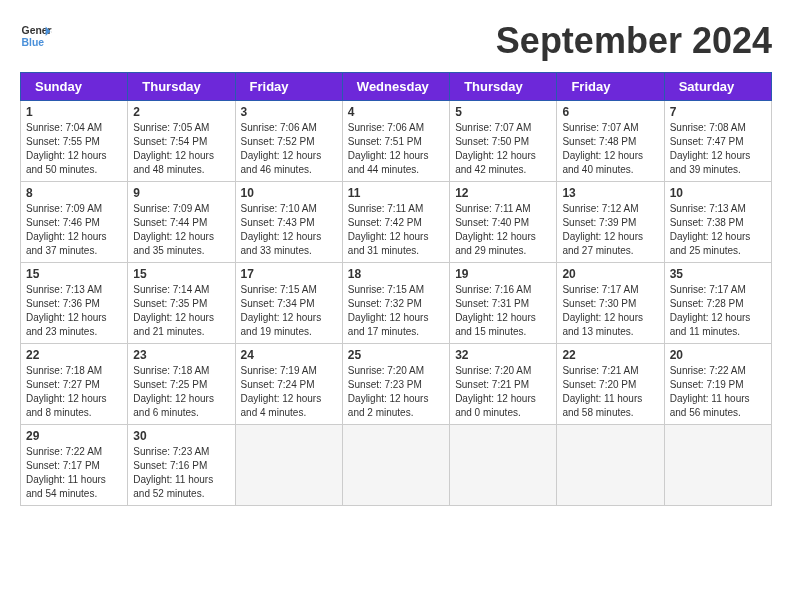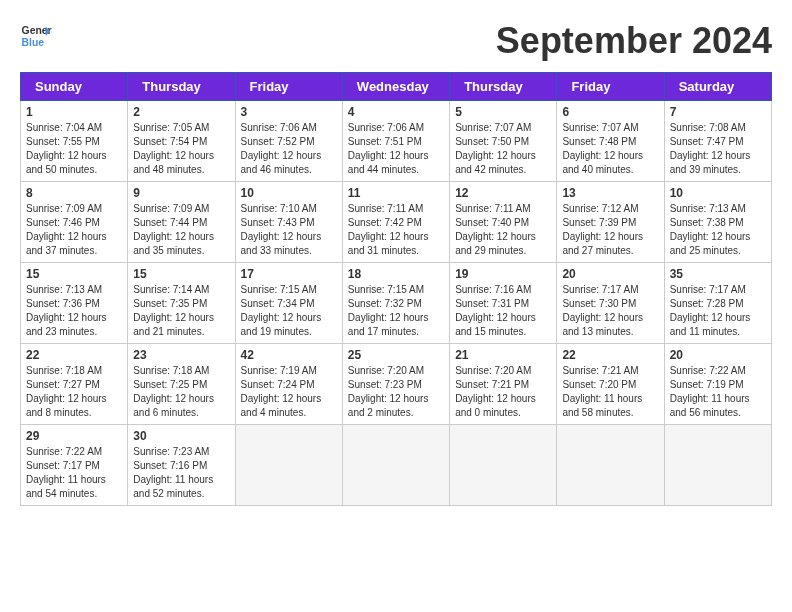--- a/index.html
+++ b/index.html
@@ -197,29 +197,29 @@
       <tr>
         <td>
           <span class="day-num">22</span>
           <div class="day-info">Sunrise: 7:18 AM<br>Sunset: 7:27 PM<br>Daylight: 12 hours and 8 minutes.</div>
         </td>
         <td>
           <span class="day-num">23</span>
           <div class="day-info">Sunrise: 7:18 AM<br>Sunset: 7:25 PM<br>Daylight: 12 hours and 6 minutes.</div>
         </td>
         <td>
-          <span class="day-num">42</span>
+          <span class="day-num">24</span>
           <div class="day-info">Sunrise: 7:19 AM<br>Sunset: 7:24 PM<br>Daylight: 12 hours and 4 minutes.</div>
         </td>
         <td>
           <span class="day-num">25</span>
           <div class="day-info">Sunrise: 7:20 AM<br>Sunset: 7:23 PM<br>Daylight: 12 hours and 2 minutes.</div>
         </td>
         <td>
-          <span class="day-num">21</span>
+          <span class="day-num">32</span>
           <div class="day-info">Sunrise: 7:20 AM<br>Sunset: 7:21 PM<br>Daylight: 12 hours and 0 minutes.</div>
         </td>
         <td>
           <span class="day-num">22</span>
           <div class="day-info">Sunrise: 7:21 AM<br>Sunset: 7:20 PM<br>Daylight: 11 hours and 58 minutes.</div>
         </td>
         <td>
           <span class="day-num">20</span>
           <div class="day-info">Sunrise: 7:22 AM<br>Sunset: 7:19 PM<br>Daylight: 11 hours and 56 minutes.</div>
         </td>

